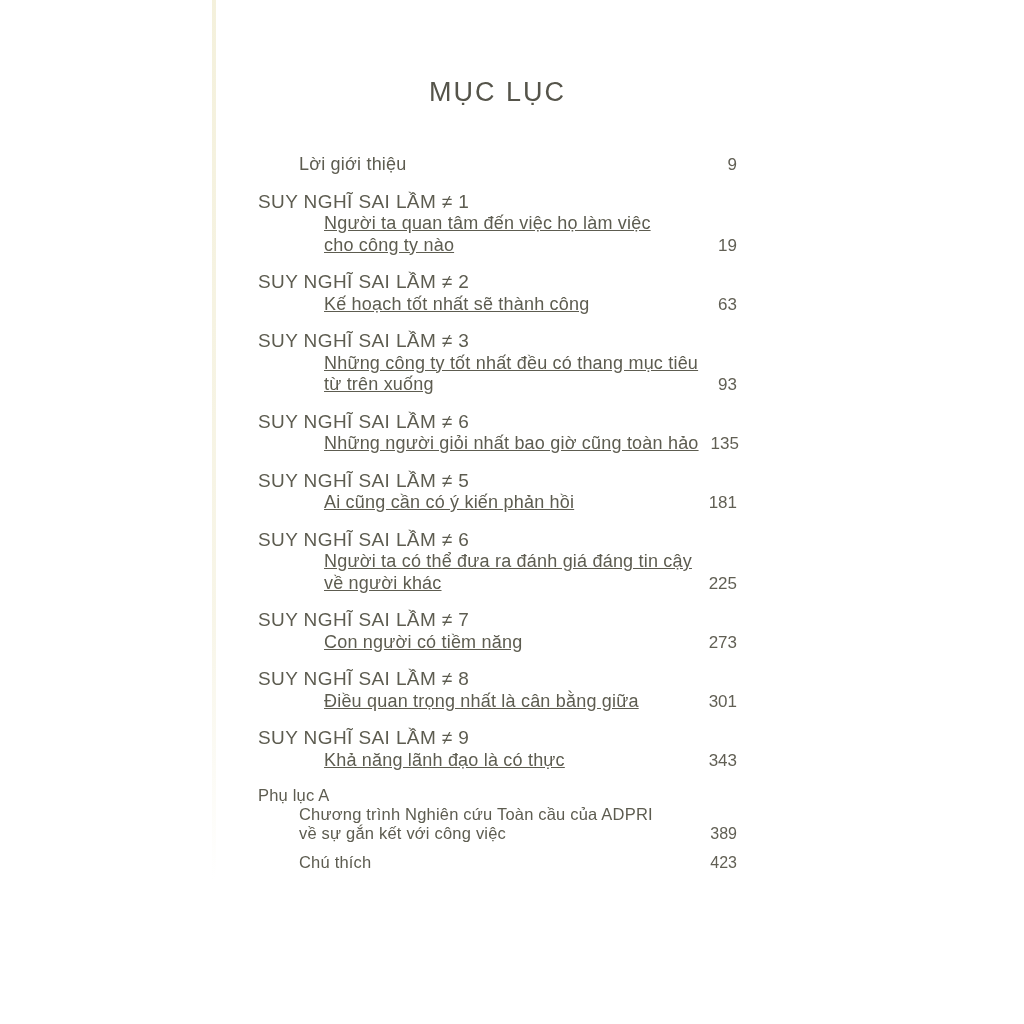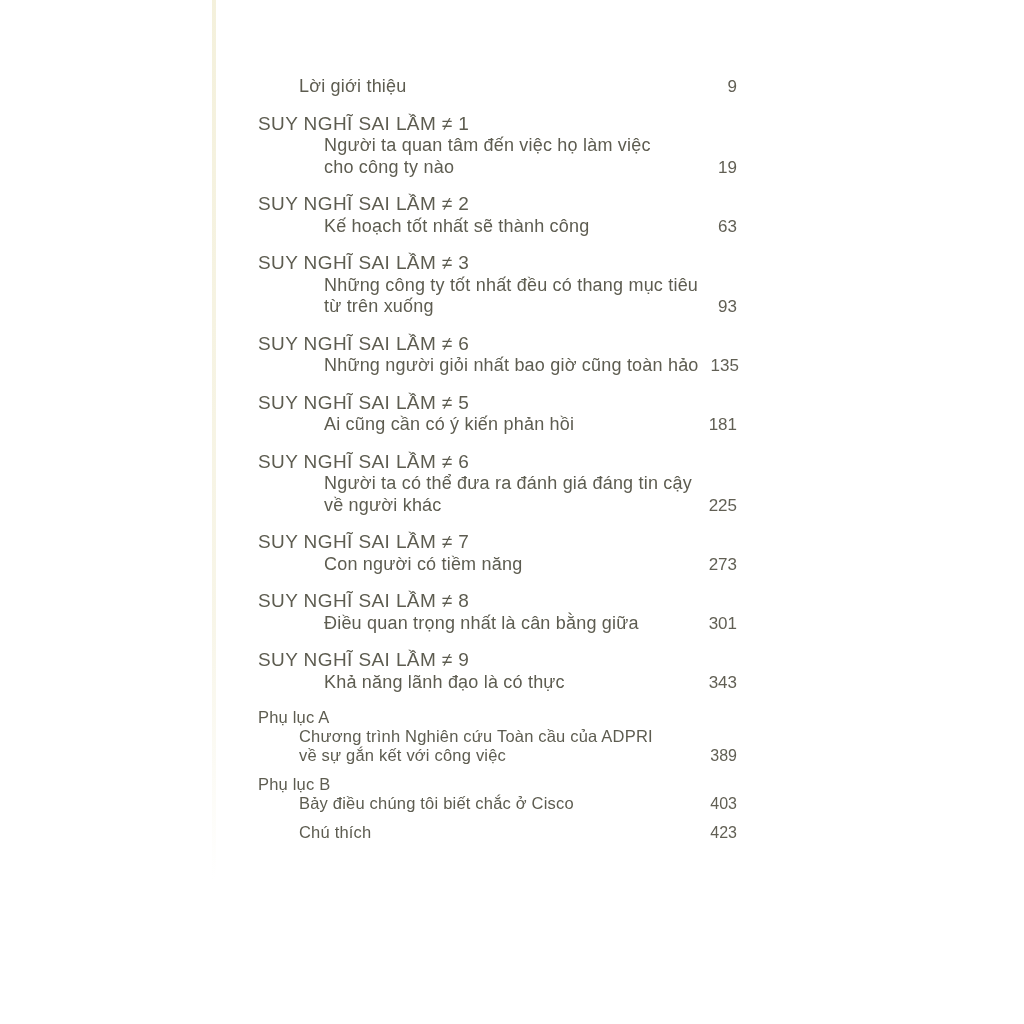--- a/index.html
+++ b/index.html
@@ -52,21 +52,21 @@
     letter-spacing: 0.4px;
     white-space: nowrap;
   }
   .entry-line {
     font-size: 18px;
     line-height: 21.5px;
     letter-spacing: 0.2px;
     white-space: nowrap;
     margin-left: 41px;
   }
-  .entry-line.indented { padding-left: 25px; }
+  .entry-line.indented { padding-left: 25px; text-decoration: underline; }
   .entry-page {
     flex: 0 0 auto;
     font-size: 17px;
     line-height: 21.5px;
     padding-left: 12px;
     color: #615f54;
   }
   .entry.small .entry-heading,
   .entry.small .entry-line {
     font-size: 16.5px;
@@ -78,20 +78,21 @@
     font-size: 16px;
     line-height: 19px;
   }
 </style>
 </head>
 <body>
 
 <div class="page">
   <div class="page-edge"></div>
   <div class="content">
+    <h1 class="toc-title">MỤC LỤC</h1>
     <div>
         <div class="entry">
           <div class="entry-text">
             <div class="entry-line">Lời giới thiệu</div>
           </div>
           <div class="entry-page">9</div>
         </div>
         <div class="entry">
           <div class="entry-text">
             <div class="entry-heading">SUY NGHĨ SAI LẦM ≠ 1</div>
@@ -161,26 +162,19 @@
         <div class="entry small">
           <div class="entry-text">
             <div class="entry-heading">Phụ lục A</div>
             <div class="entry-line">Chương trình Nghiên cứu Toàn cầu của ADPRI</div>
             <div class="entry-line">về sự gắn kết với công việc</div>
           </div>
           <div class="entry-page">389</div>
         </div>
         <div class="entry small">
           <div class="entry-text">
-            <div class="entry-heading">Phụ lục B</div>
-            <div class="entry-line">Bảy điều chúng tôi biết chắc ở Cisco</div>
-          </div>
-          <div class="entry-page">403</div>
-        </div>
-        <div class="entry small">
-          <div class="entry-text">
             <div class="entry-line">Chú thích</div>
           </div>
           <div class="entry-page">423</div>
         </div>
       </div>
   </div>
 </div>
 
 </body></html>

